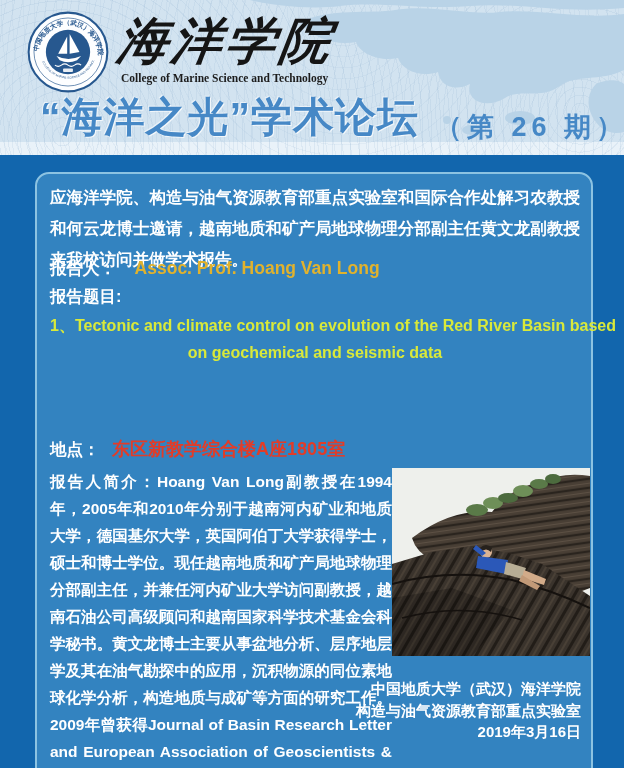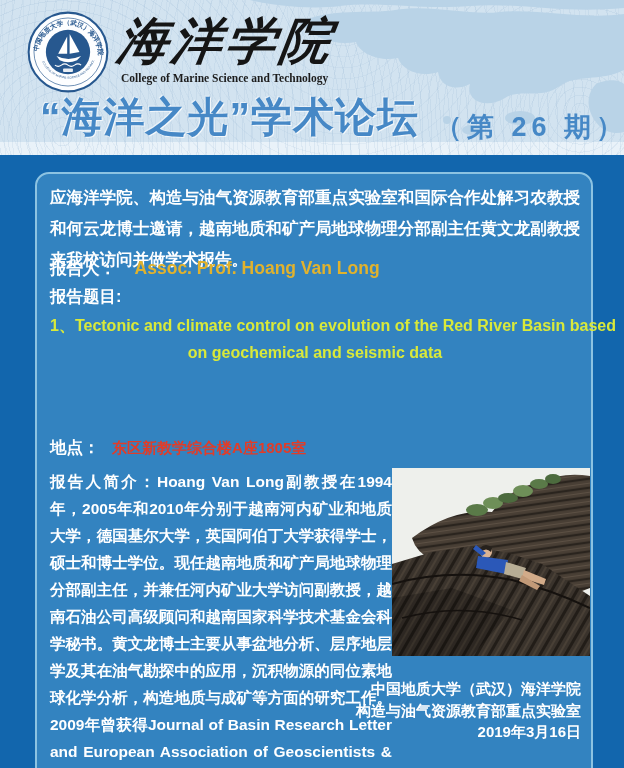--- a/index.html
+++ b/index.html
@@ -55,21 +55,21 @@
   }
   .speaker-line { top:84px; font-size:16.5px; font-weight:bold; color:#ffffff; }
   .speaker-name { color:#e0b22e; font-size:17.5px; margin-left:14px; }
   .topics-label { top:112px; font-size:16.5px; font-weight:bold; color:#ffffff; }
   .topic { font-size:16px; font-weight:bold; line-height:27px; white-space:nowrap;text-align:center; }
   .topic1 { top:138px; color:#d9e93a; }
   .topic2 { top:192px; color:#16304d; }
   .time-line  { top:236px; font-size:16.5px; font-weight:bold; color:#ffffff; }
   .venue-line { top:263px; font-size:16.5px; font-weight:bold; color:#ffffff; }
   .hl-yellow { color:#d9e93a; font-size:17px; margin-left:8px; }
-  .hl-red    { color:#e23c28; font-size:15px; margin-left:8px; }
+  .hl-red    { color:#e23c28; font-size:18px; margin-left:8px; }
   .bio {
     top:294px; width:342px; right:auto;
     color:#ffffff; font-weight:bold; font-size:15.5px; line-height:27px;
     text-align:justify;
   }
   .photo { position:absolute; left:355px; top:294px; width:198px; height:188px; }
   .org {
     position:absolute; top:504px; right:10px; left:auto;
     text-align:right; color:#ffffff; font-weight:bold; font-size:15px;
     line-height:21.5px; white-space:nowrap;

